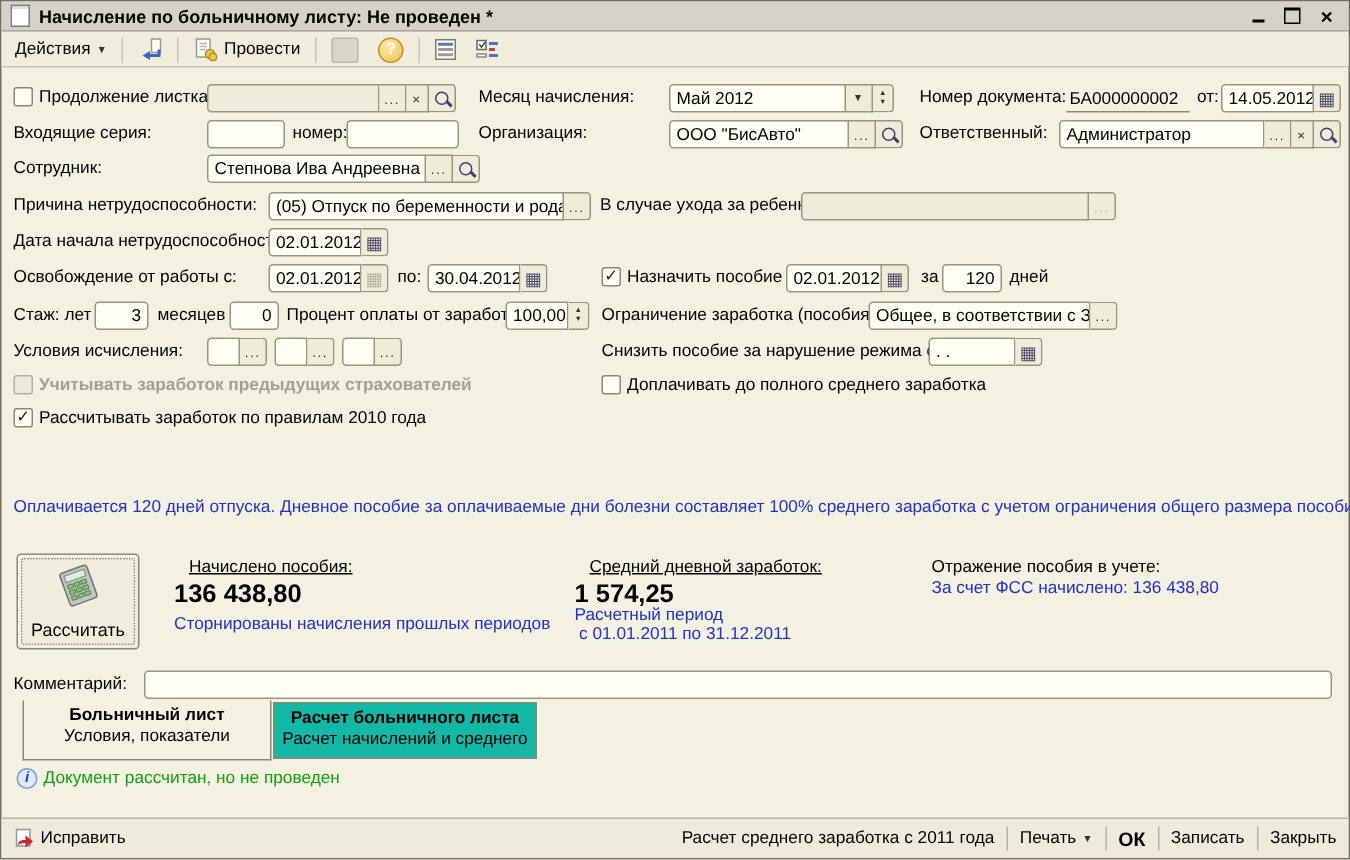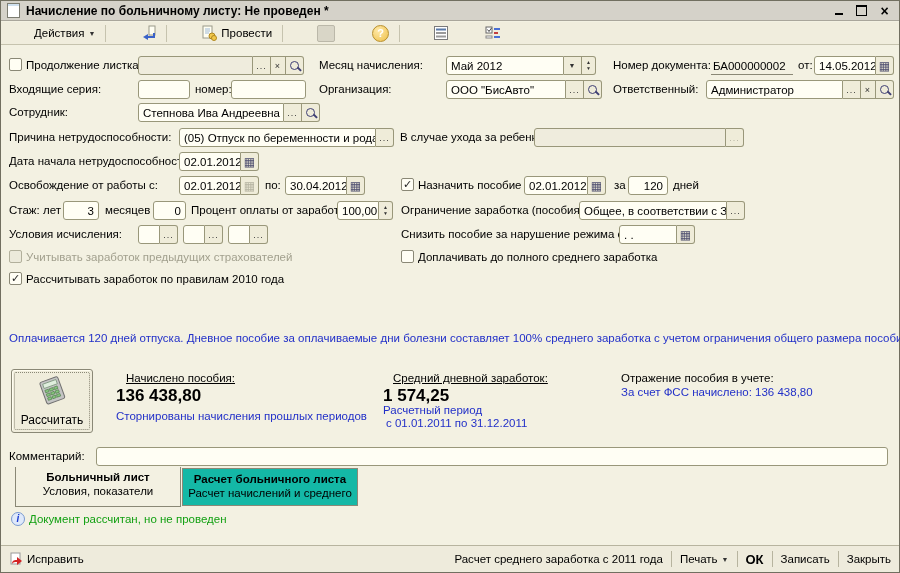--- a/index.html
+++ b/index.html
@@ -8,28 +8,28 @@
   
   .titlebar {position:absolute;left:0;top:0;right:0;height:20px;background:#d5d2c9;border-bottom:1px solid #a9a69b;display:flex;align-items:center;padding:0 6px;gap:6px;box-sizing:border-box;}
   .doc-ico {width:11px;height:13px;background:#fff;border:1px solid #7d7d72;box-shadow:inset 0 2px 0 #cfe0ef;}
   .title {font-size:12px;font-weight:bold;flex:1;white-space:nowrap;overflow:hidden;}
   .wbtn {width:17px;height:15px;display:flex;align-items:center;justify-content:center;color:#000;}
   .wbtn .minbar {width:8px;height:2px;background:#000;margin-top:7px;}
   .wbtn .maxbox {width:9px;height:8px;border:1px solid #000;border-top-width:2px;}
   .wbtn.close {font-size:14px;font-weight:bold;line-height:14px;}
   
   .toolbar {position:absolute;left:0;top:21px;right:0;height:23px;background:#f0eddd;border-bottom:1px solid #c6c3ae;display:flex;align-items:center;padding:0 4px;gap:3px;box-sizing:border-box;}
-  .tbtn {height:20px;display:flex;align-items:center;gap:4px;padding:0 5px;border-radius:2px;margin-left:24px;}
+  .tbtn {height:20px;display:flex;align-items:center;gap:4px;padding:0 5px;border-radius:2px;}
   .tsep {width:1px;height:17px;background:#c6c3ae;margin:0 2px;}
   .drop-arrow {font-size:7px;color:#333;}
   .i-help {width:15px;height:15px;border-radius:50%;background:radial-gradient(circle at 35% 30%,#ffe9a8,#eec04a);border:1px solid #b8902e;color:#fff;font-weight:bold;font-size:11px;line-height:14px;text-align:center;}
   .i-disabled {width:16px;height:15px;background:#d9d6c7;border:1px solid #bbb8a9;border-radius:2px;}
   
   .lbl {position:absolute;white-space:nowrap;}
-  .lbl.dim {color:#a2a08e;}
+  .lbl.dim {color:#a2a08e;font-weight:bold;}
   .blue {color:#2230c8;}
   .green {color:#12a012;}
   .uhead {text-decoration:underline;margin-left:10px;}
   .bval {font-weight:bold;font-size:17px;}
   
   .fldgrp {position:absolute;display:flex;height:19px;}
   .fld {box-sizing:border-box;background:#fffef4;border:1px solid #99977a;border-radius:3px;height:19px;padding:3px 4px 0;line-height:13px;overflow:hidden;white-space:nowrap;}
   .fldgrp .fld {flex:1;border-radius:3px 0 0 3px;}
   .fld.abs {position:absolute;}
   .fld.disabled {background:#efecdd;}

